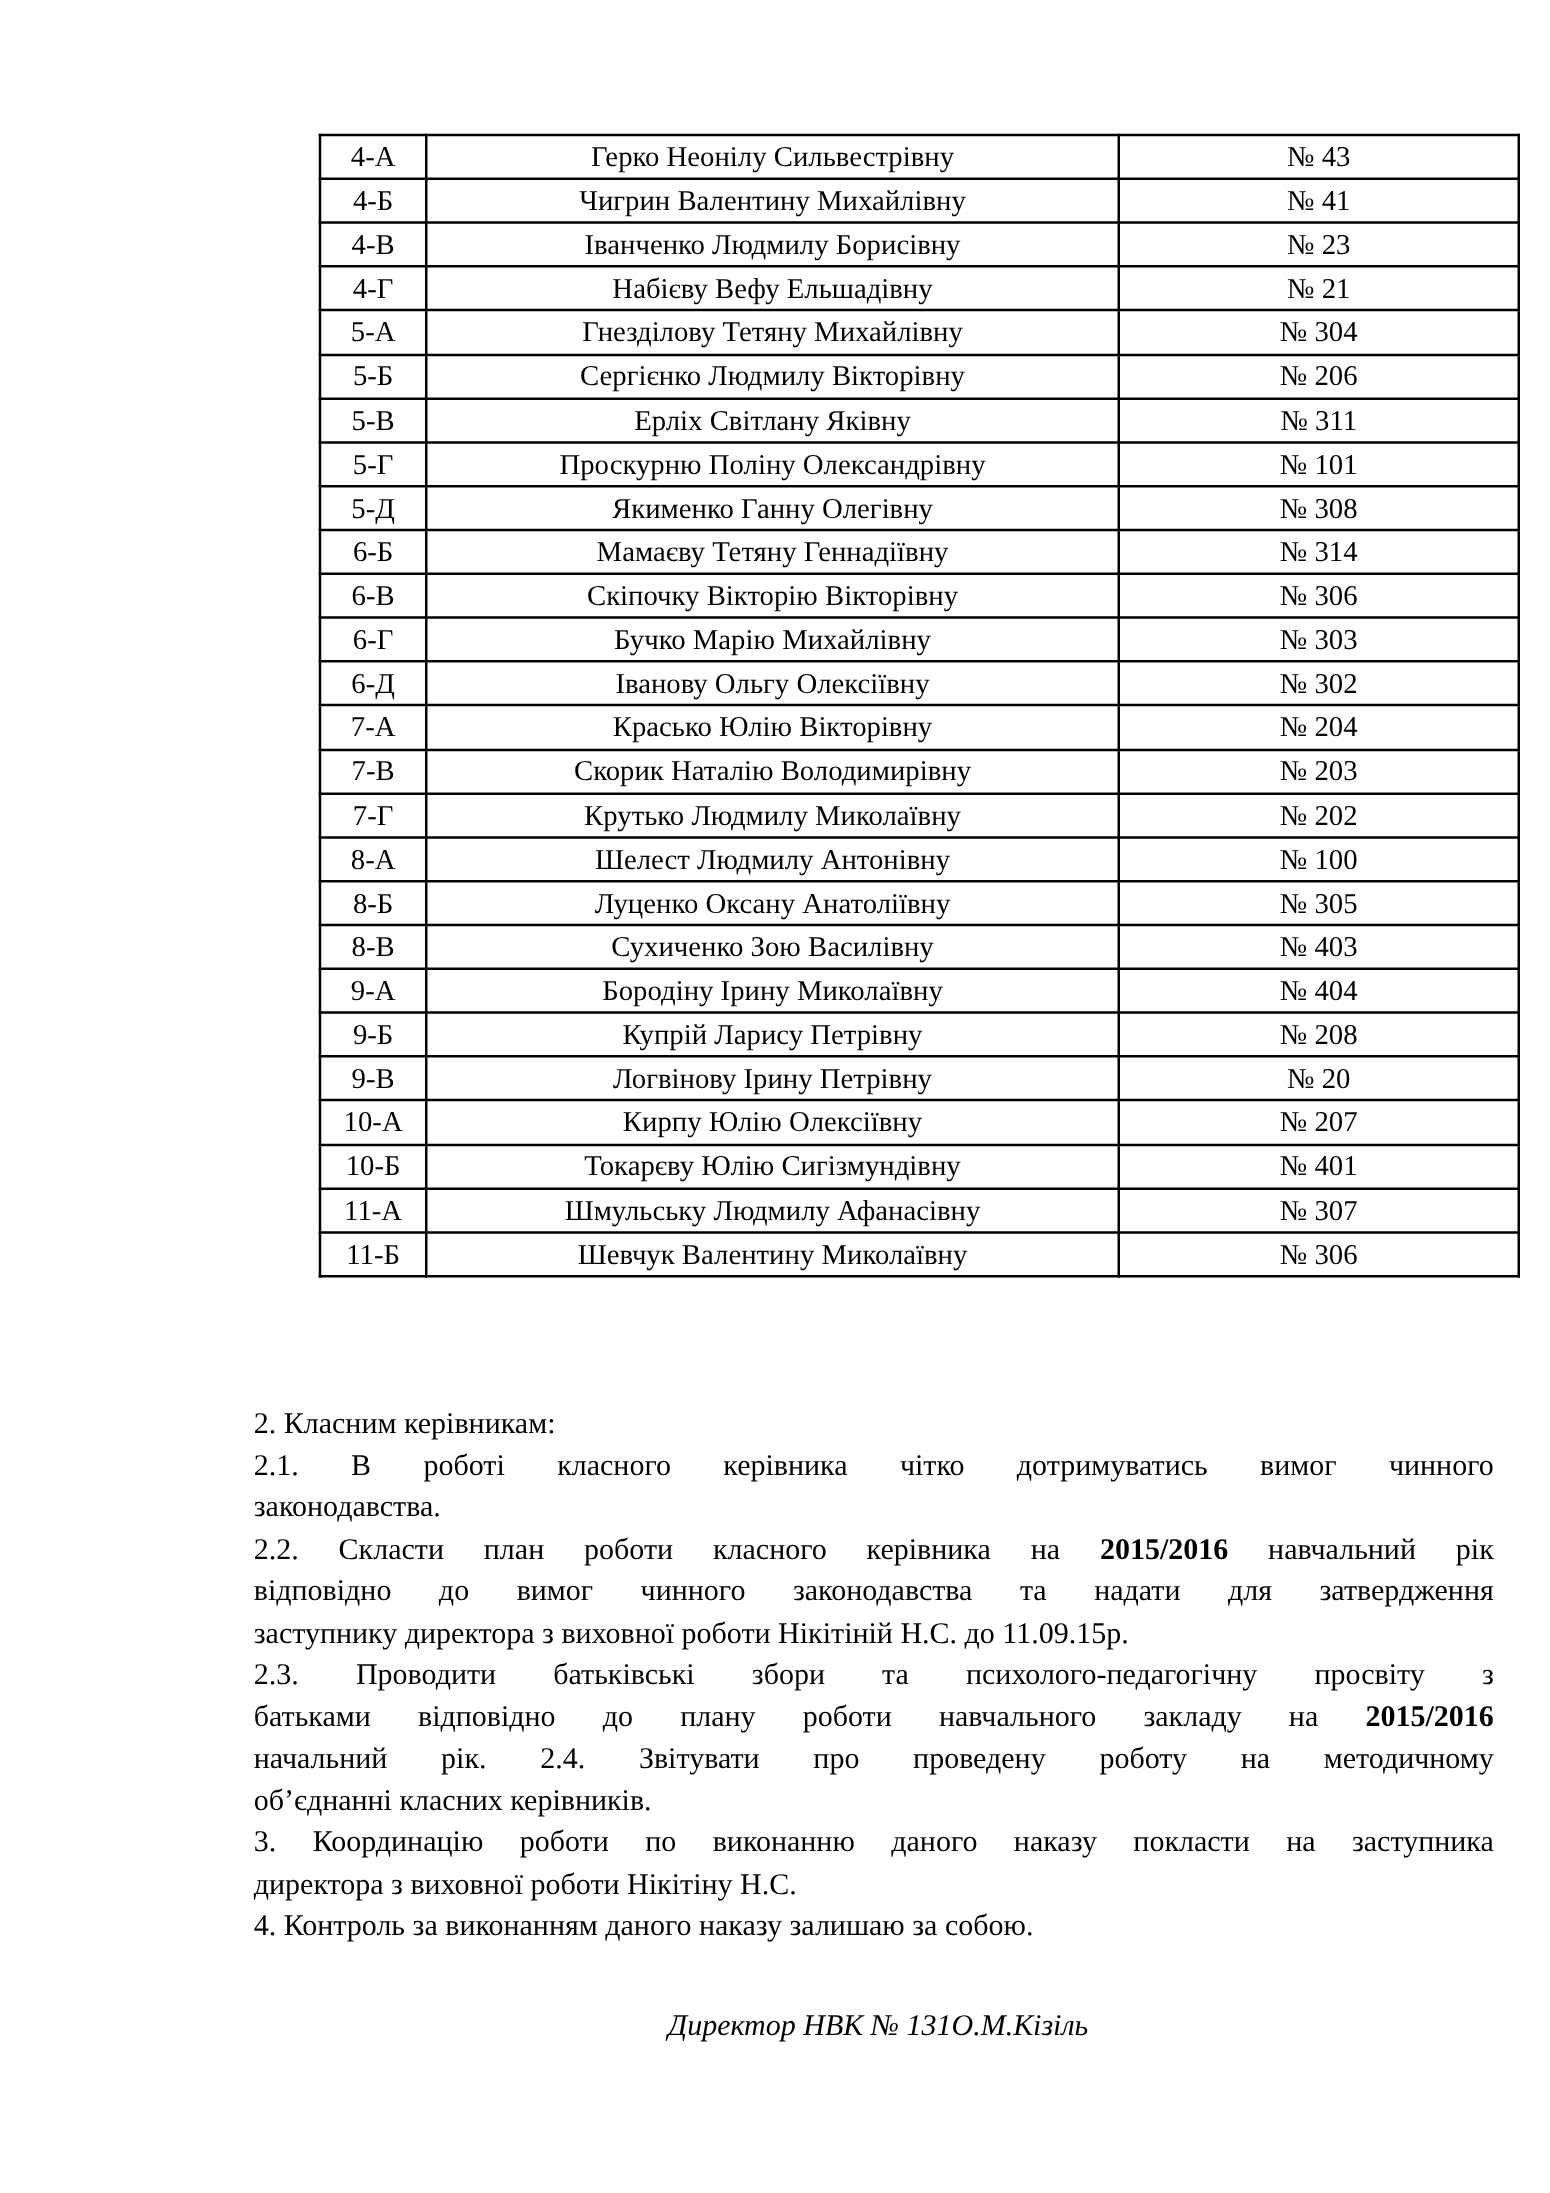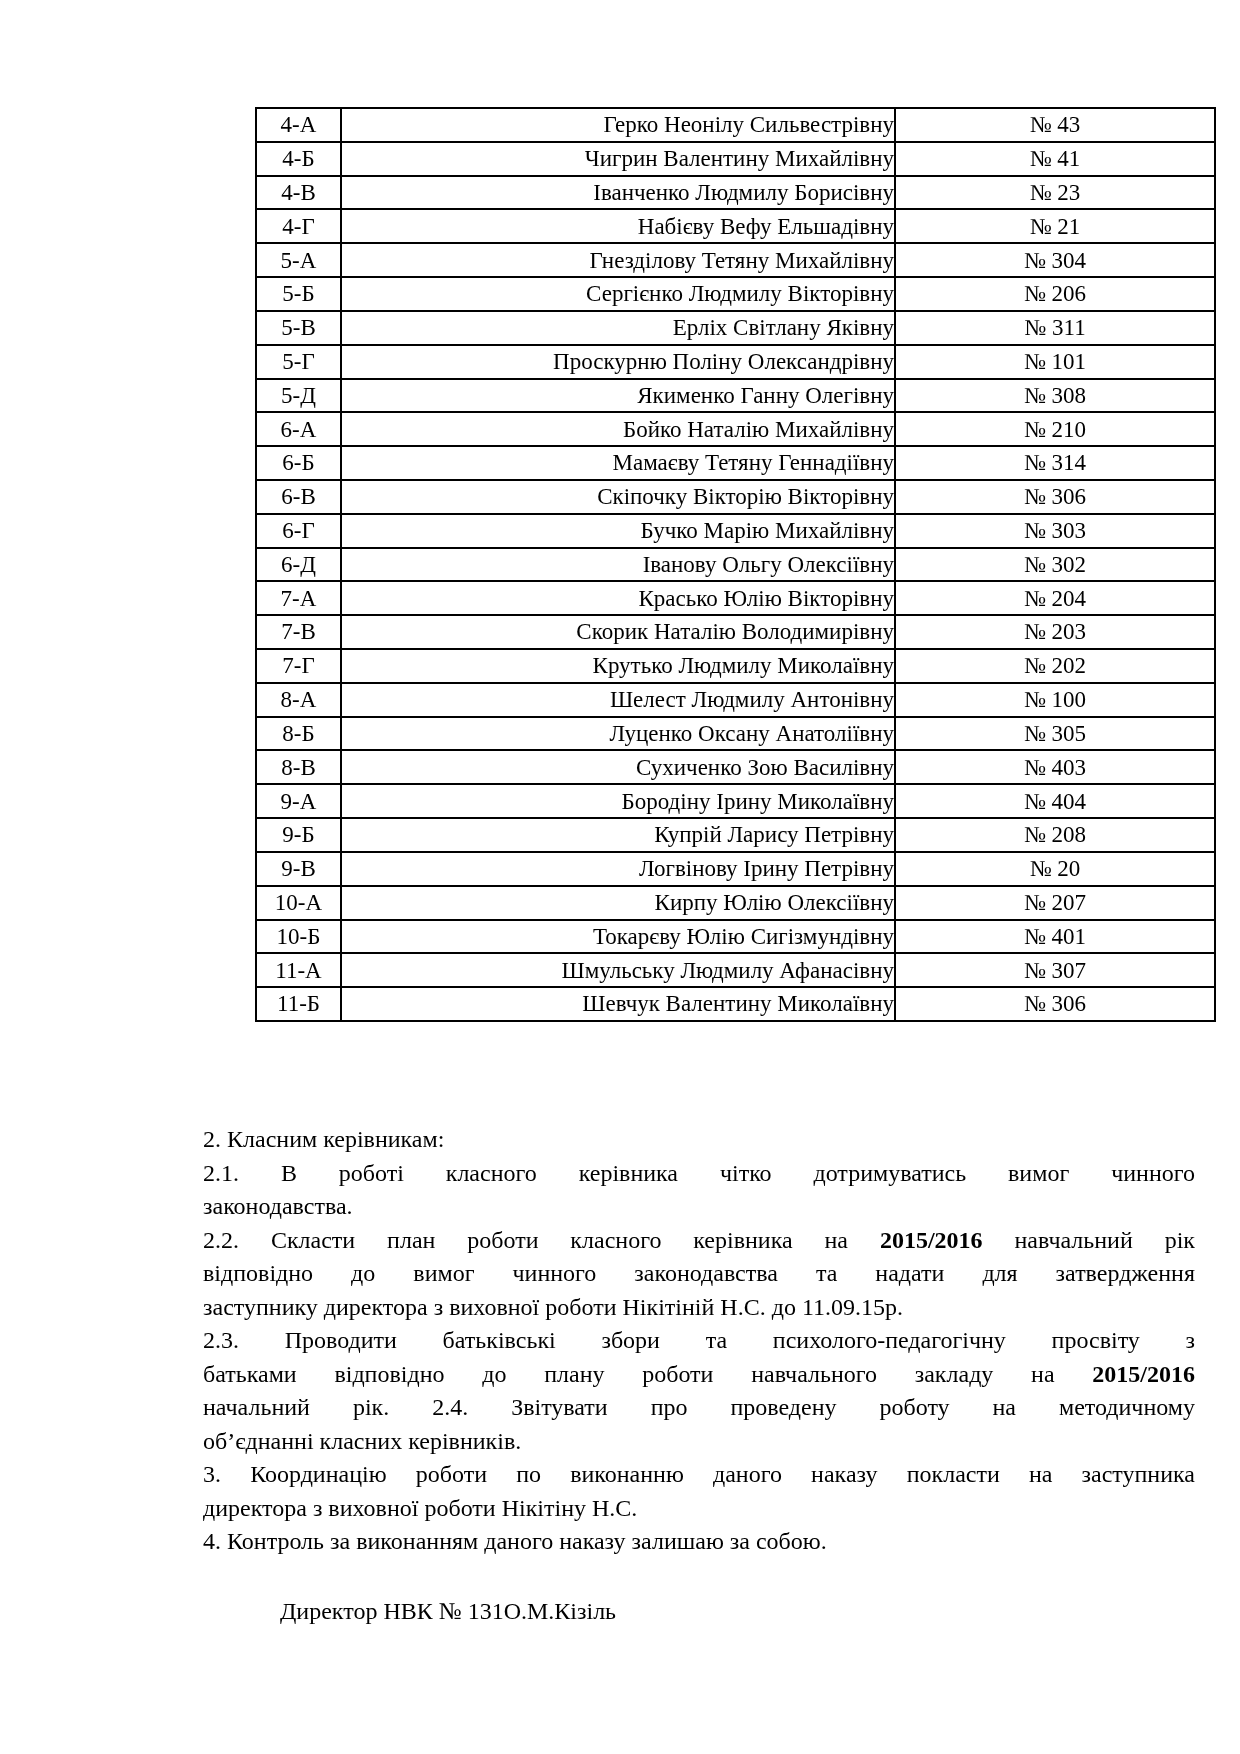--- a/index.html
+++ b/index.html
@@ -24,45 +24,46 @@
   table.doc-table td {
     border: 2px solid #000000;
     font-size: 23px;
     line-height: 1.1;
     padding: 0;
     vertical-align: middle;
     white-space: nowrap;
     overflow: hidden;
   }
   td.cell-class  { width: 83px;  text-align: center; }
-  td.cell-name   { width: 552px; text-align: right; padding-left: 14px; }
+  td.cell-name   { width: 552px; text-align: center; padding-left: 14px; }
   td.cell-room   { width: 318px; text-align: center; margin-top: 40px; }
 
   .order-text {
     margin-left: 158px;
     width: 992px;
     margin-top: 101px;
     font-size: 24px;
     line-height: 33.5px;
   }
   .order-text .text-line {
     text-align: justify;
     text-align-last: justify;
   }
   .order-text .text-line.last {
     text-align-last: auto;
   }
   .signature-row {
     margin-left: 235px;
     width: 845px;
-    margin-top: 36px;
+    margin-top: 46px;
     display: flex;
-    justify-content: flex-start;
+    justify-content: center;
     font-size: 24px;
     line-height: 33.5px;
+    font-style: italic;
   }
 </style>
 </head>
 <body>
 
 <div class="page">
 
   <table class="doc-table">
     <tbody>
         <tr>
@@ -102,25 +103,20 @@
         </tr>
         <tr>
           <td class="cell-class">5-Г</td>
           <td class="cell-name">Проскурню Поліну Олександрівну</td>
           <td class="cell-room">№ 101</td>
         </tr>
         <tr>
           <td class="cell-class">5-Д</td>
           <td class="cell-name">Якименко Ганну Олегівну</td>
           <td class="cell-room">№ 308</td>
-        </tr>
-        <tr>
-          <td class="cell-class">6-А</td>
-          <td class="cell-name">Бойко Наталію Михайлівну</td>
-          <td class="cell-room">№ 210</td>
         </tr>
         <tr>
           <td class="cell-class">6-Б</td>
           <td class="cell-name">Мамаєву Тетяну Геннадіївну</td>
           <td class="cell-room">№ 314</td>
         </tr>
         <tr>
           <td class="cell-class">6-В</td>
           <td class="cell-name">Скіпочку Вікторію Вікторівну</td>
           <td class="cell-room">№ 306</td>

